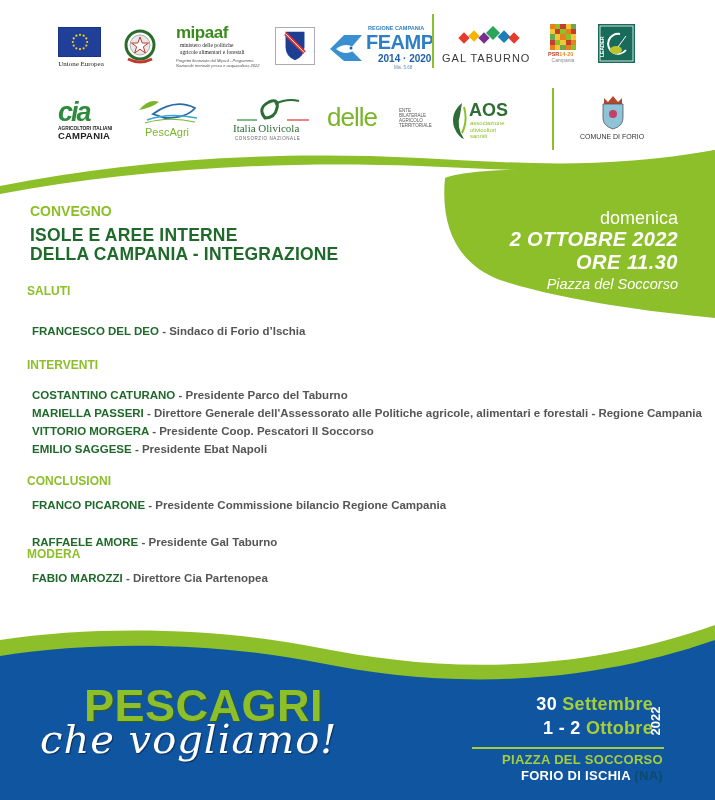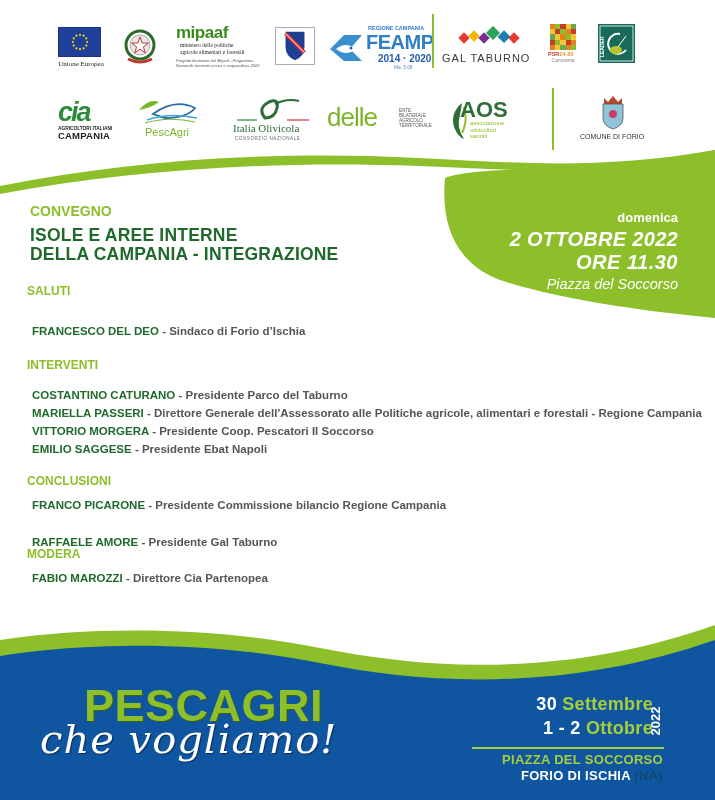--- a/index.html
+++ b/index.html
@@ -53,37 +53,37 @@
 
   .olivicola { left: 233px; top: 98px; width: 80px; height: 48px; }
   .olivicola .label { left: 0; top: 24px; font-family: "Liberation Serif", serif; font-size: 11px; color: #2a6d35; white-space: nowrap; }
   .olivicola .sub { left: 2px; top: 38px; font-size: 4.5px; color: #666; letter-spacing: 0.6px; white-space: nowrap; }
 
   .ebat { left: 327px; top: 104px; width: 106px; height: 30px; }
   .ebat .word { left: 0; top: 0; font-size: 26px; color: #7ab52a; letter-spacing: -1px; line-height: 26px; }
   .ebat .sub { left: 72px; top: 4px; font-size: 4.5px; color: #555; line-height: 5px; width: 40px; }
 
   .aos { left: 450px; top: 99px; width: 90px; height: 48px; }
-  .aos .name { left: 10px; top: 2px; font-size: 22px; font-weight: bold; color: #2f6d35; line-height: 18px; }
+  .aos .name { left: 19px; top: 2px; font-size: 18px; font-weight: bold; color: #2f6d35; line-height: 18px; }
   .aos .sub { left: 20px; top: 21px; font-size: 6px; color: #8cbf2a; line-height: 6.5px; }
 
   .divider-2 { left: 552px; top: 88px; width: 2px; height: 62px; background: #8cbf2a; }
 
   .forio { left: 580px; top: 96px; width: 70px; height: 50px; }
   .forio .label { left: 0; top: 37px; font-size: 7px; color: #333; white-space: nowrap; }
 
   
   .waves { left: 0; top: 0; width: 715px; height: 800px; }
 
   
   .kicker { left: 30px; top: 203px; font-size: 14px; font-weight: bold; color: #8cbf2a; }
   .title { left: 30px; top: 226px; font-size: 17.5px; font-weight: bold; color: #1f6a2b; line-height: 19px; letter-spacing: 0.2px; }
 
   .date-block { right: 37px; top: 208px; text-align: right; color: #ffffff; }
-  .date-block .day { font-size: 13px; line-height: 20px; font-weight: bold; }
+  .date-block .day { font-size: 18px; line-height: 20px; }
   .date-block .date { font-size: 20px; font-weight: bold; font-style: italic; line-height: 23px; letter-spacing: 0.3px; }
   .date-block .time { font-size: 20px; font-weight: bold; font-style: italic; line-height: 23px; letter-spacing: 0.5px; }
   .date-block .place { font-size: 14.5px; font-style: italic; line-height: 20px; }
 
   
   .section-head { left: 27px; font-size: 12px; font-weight: bold; color: #8cbf2a; }
   .entry { left: 32px; font-size: 11.5px; white-space: nowrap; }
   .entry .name { color: #1f6a2b; font-weight: bold; }
   .entry .sep { color: #555; font-weight: bold; }
   .entry .role { color: #555; font-weight: bold; }

